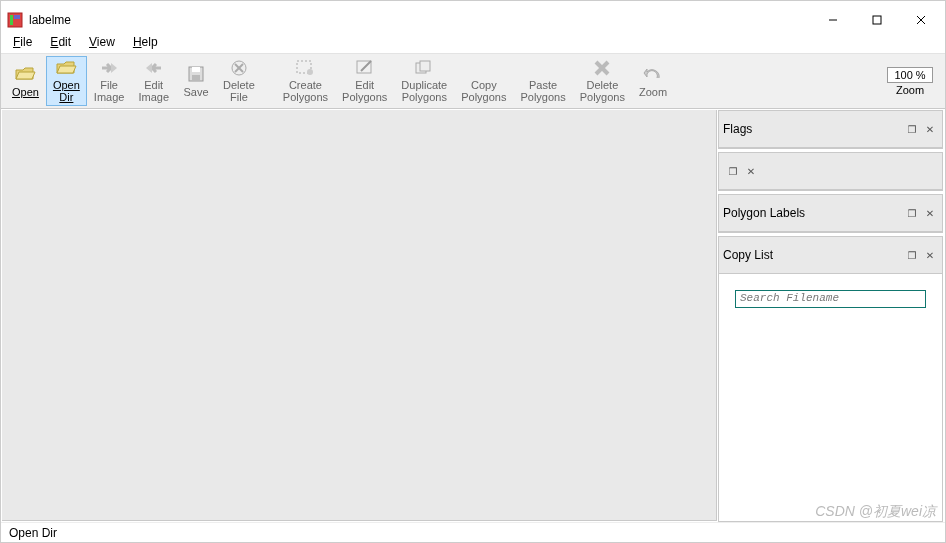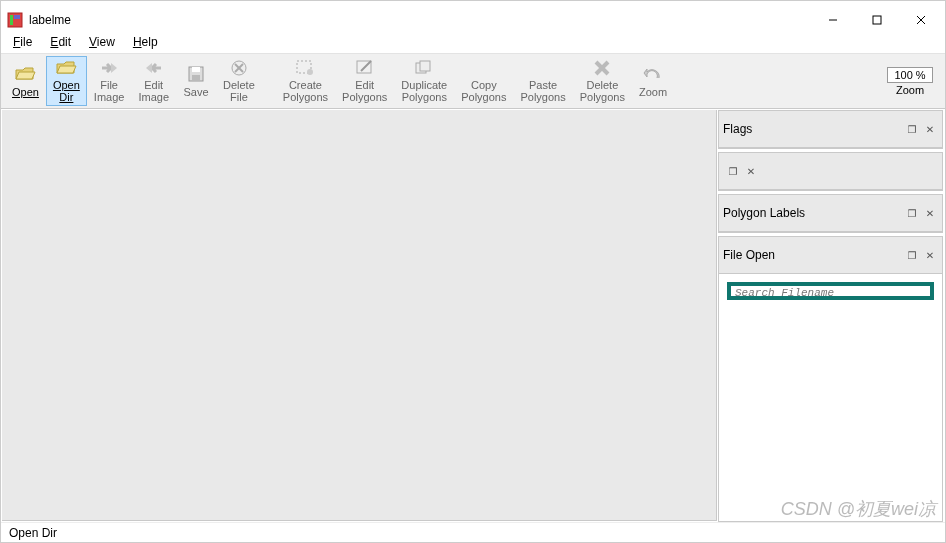--- a/index.html
+++ b/index.html
@@ -23,23 +23,23 @@
 .zoom-box { border:1px solid #999; background:#fff; padding:1px 6px; font-size:11px; min-width:46px; text-align:center; margin-bottom:1px;}
 .mainrow { flex:1; display:flex; min-height:0; }
 .canvas { flex:1; background:#e9e9e9; border-right:1px solid #c9c9c9; border-left:0; border-top:0; border-bottom:1px solid #c9c9c9; margin:1px; }
 .rightcol { width:227px; display:flex; flex-direction:column; padding:1px 2px 0 0; gap:3px; }
 .panel { border:1px solid #c9c9c9; display:flex; flex-direction:column; background:#fff; }
 .panel.flex { flex:1; min-height:0; }
 .panel-hdr { background:#e9e9e9; border-bottom:1px solid #c9c9c9; height:37px; display:flex; align-items:center; padding:16px 4px; font-size:12px; }
 .panel-hdr .ptitle { flex:1; }
 .panel-hdr .pbtn { width:16px; height:16px; display:flex; align-items:center; justify-content:center; font-size:10px; color:#555; margin-left:2px; }
 .panel-body { flex:1; background:#fff; }
-.panel-search { border:4px solid #0f766e; margin:8px; height:18px; font-size:11px; padding:1px 4px; color:#777; font-style:italic; font-family:"Courier New",monospace;}
+.panel-search { border:1px solid #0f766e; margin:16px; height:18px; font-size:11px; padding:1px 4px; color:#777; font-style:italic; font-family:"Courier New",monospace;}
 .statusbar { height:20px; display:flex; align-items:center; padding:0 8px; font-size:12px; background:#fff; border-top:1px solid #eee; }
-.watermark { position:absolute; right:10px; bottom:22px; color:rgba(140,140,140,.6); font-size:18px; font-style:italic; pointer-events:none;}
+.watermark { position:absolute; right:10px; bottom:22px; color:rgba(140,140,140,.6); font-size:14px; font-style:italic; pointer-events:none;}
 .flags-body{height:60px;} .labels-body{height:67px;} .poly-body{height:62px;}
 </style>
 </head>
 <body>
 
 <div class="titlebar">
   <span class="app-icon">
     <svg width="16" height="16">
         <rect x="1" y="1" width="14" height="14" fill="#d44" stroke="#a22"></rect>
         <rect x="3" y="3" width="3" height="10" fill="#4c4"></rect>
@@ -223,21 +223,21 @@
       <div class="panel-hdr">
         <span class="ptitle">Polygon Labels</span>
         <span class="pbtn">❐</span>
         <span class="pbtn">✕</span>
       </div>
       <div class="panel-body poly-body"></div>
     </div>
 
     <div class="panel flex">
       <div class="panel-hdr">
-        <span class="ptitle">File Open</span>
+        <span class="ptitle">Copy List</span>
         <span class="pbtn">❐</span>
         <span class="pbtn">✕</span>
       </div>
       <div class="panel-search">Search Filename</div>
       <div class="panel-body"></div>
     </div>
 
   </div>
 </div>
 

